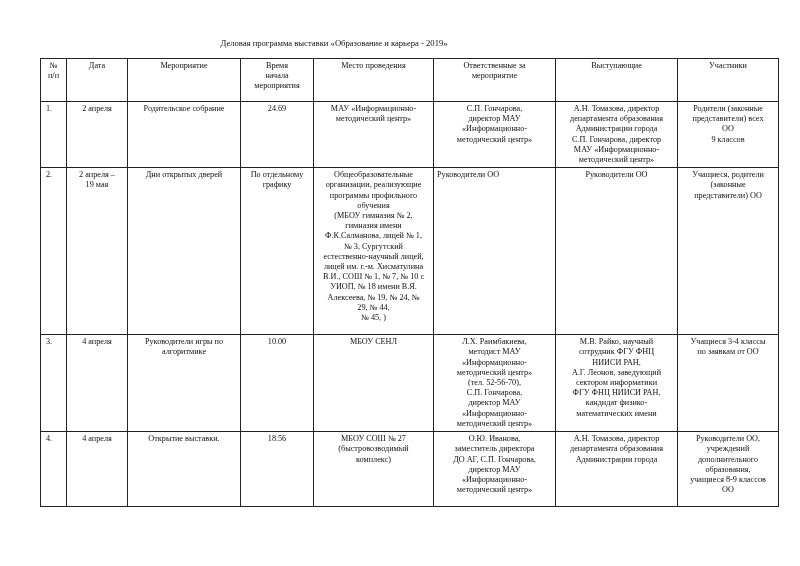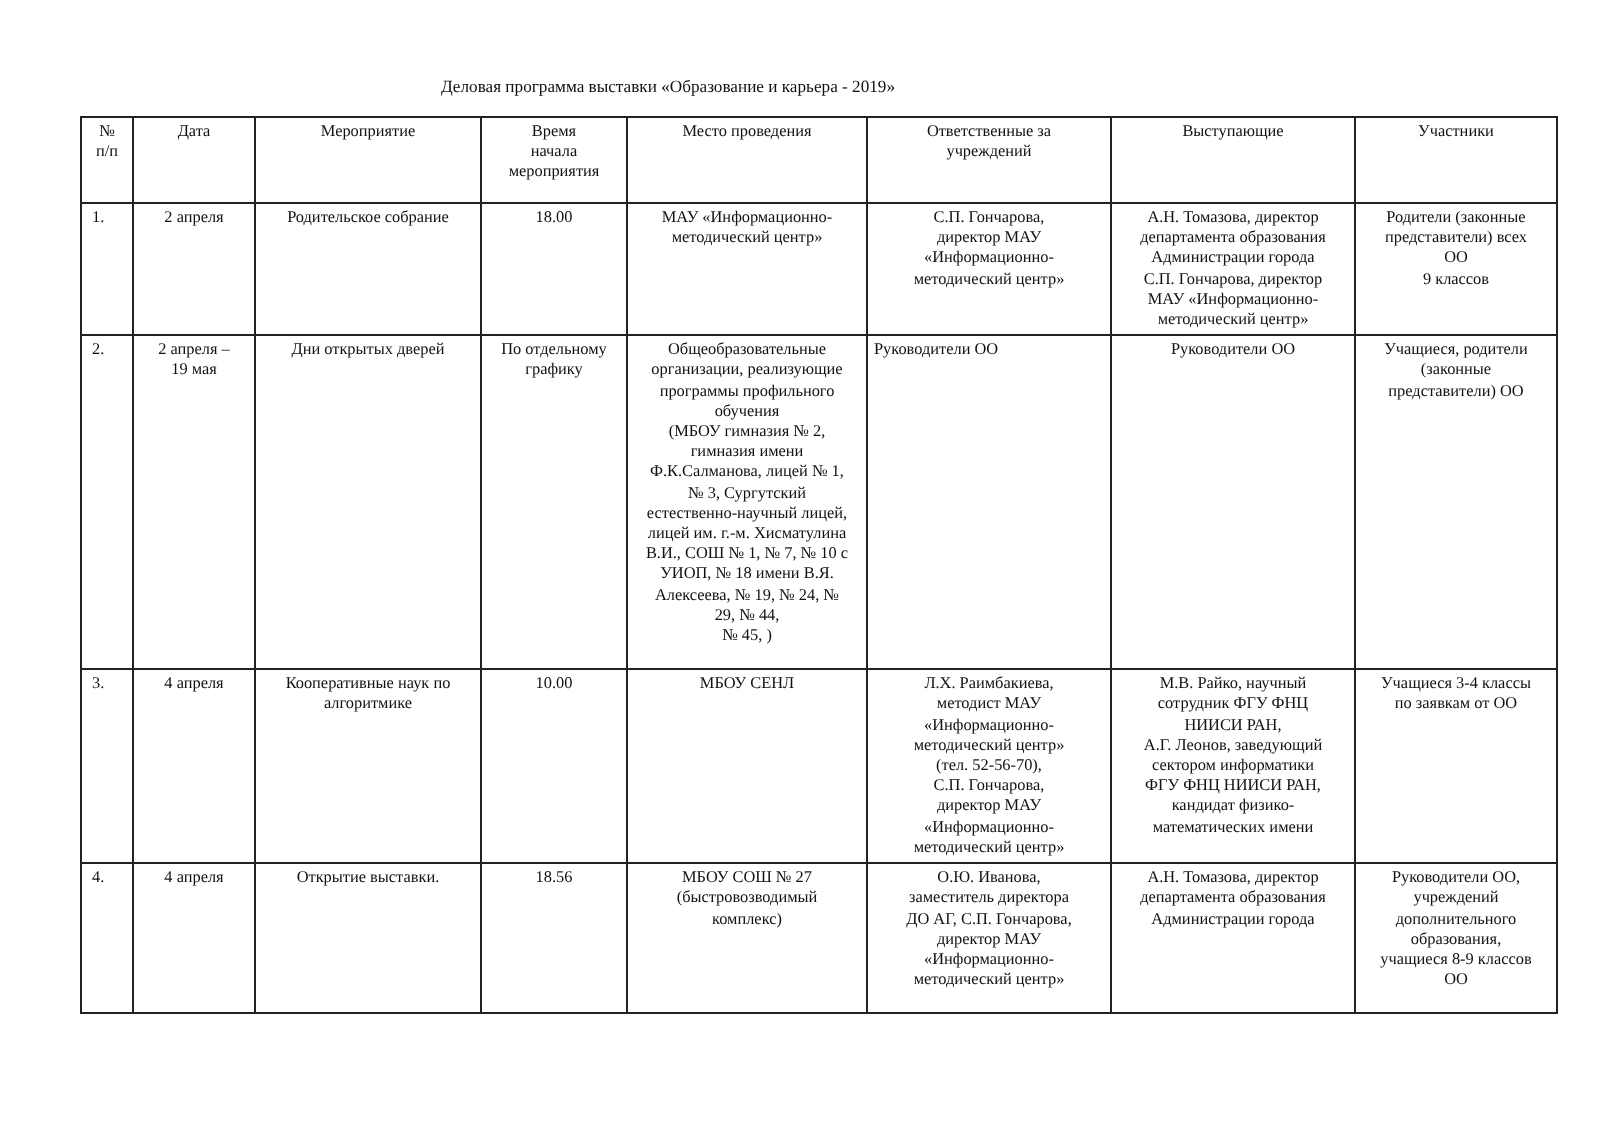--- a/index.html
+++ b/index.html
@@ -51,31 +51,31 @@
     <tr>
       <th>№
 п/п</th>
       <th>Дата</th>
       <th>Мероприятие</th>
       <th>Время
 начала
 мероприятия</th>
       <th>Место проведения</th>
       <th>Ответственные за
-учреждений</th>
+мероприятие</th>
       <th>Выступающие</th>
       <th>Участники</th>
     </tr>
   </thead>
   <tbody>
     <tr class="r1">
       <td class="num">1.</td>
       <td>2 апреля</td>
       <td>Родительское собрание</td>
-      <td>18.00</td>
+      <td>24.69</td>
       <td>МАУ «Информационно-
 методический центр»</td>
       <td>С.П. Гончарова,
 директор МАУ
 «Информационно-
 методический центр»</td>
       <td>А.Н. Томазова, директор
 департамента образования
 Администрации города
 С.П. Гончарова, директор
@@ -110,21 +110,21 @@
 № 45, )</td>
       <td style="text-align:left">Руководители ОО</td>
       <td>Руководители ОО</td>
       <td>Учащиеся, родители
 (законные
 представители) ОО</td>
     </tr>
     <tr class="r3">
       <td class="num">3.</td>
       <td>4 апреля</td>
-      <td>Кооперативные наук по
+      <td>Руководители игры по
 алгоритмике</td>
       <td>10.00</td>
       <td>МБОУ СЕНЛ</td>
       <td>Л.Х. Раимбакиева,
 методист МАУ
 «Информационно-
 методический центр»
 (тел. 52-56-70),
 С.П. Гончарова,
 директор МАУ

